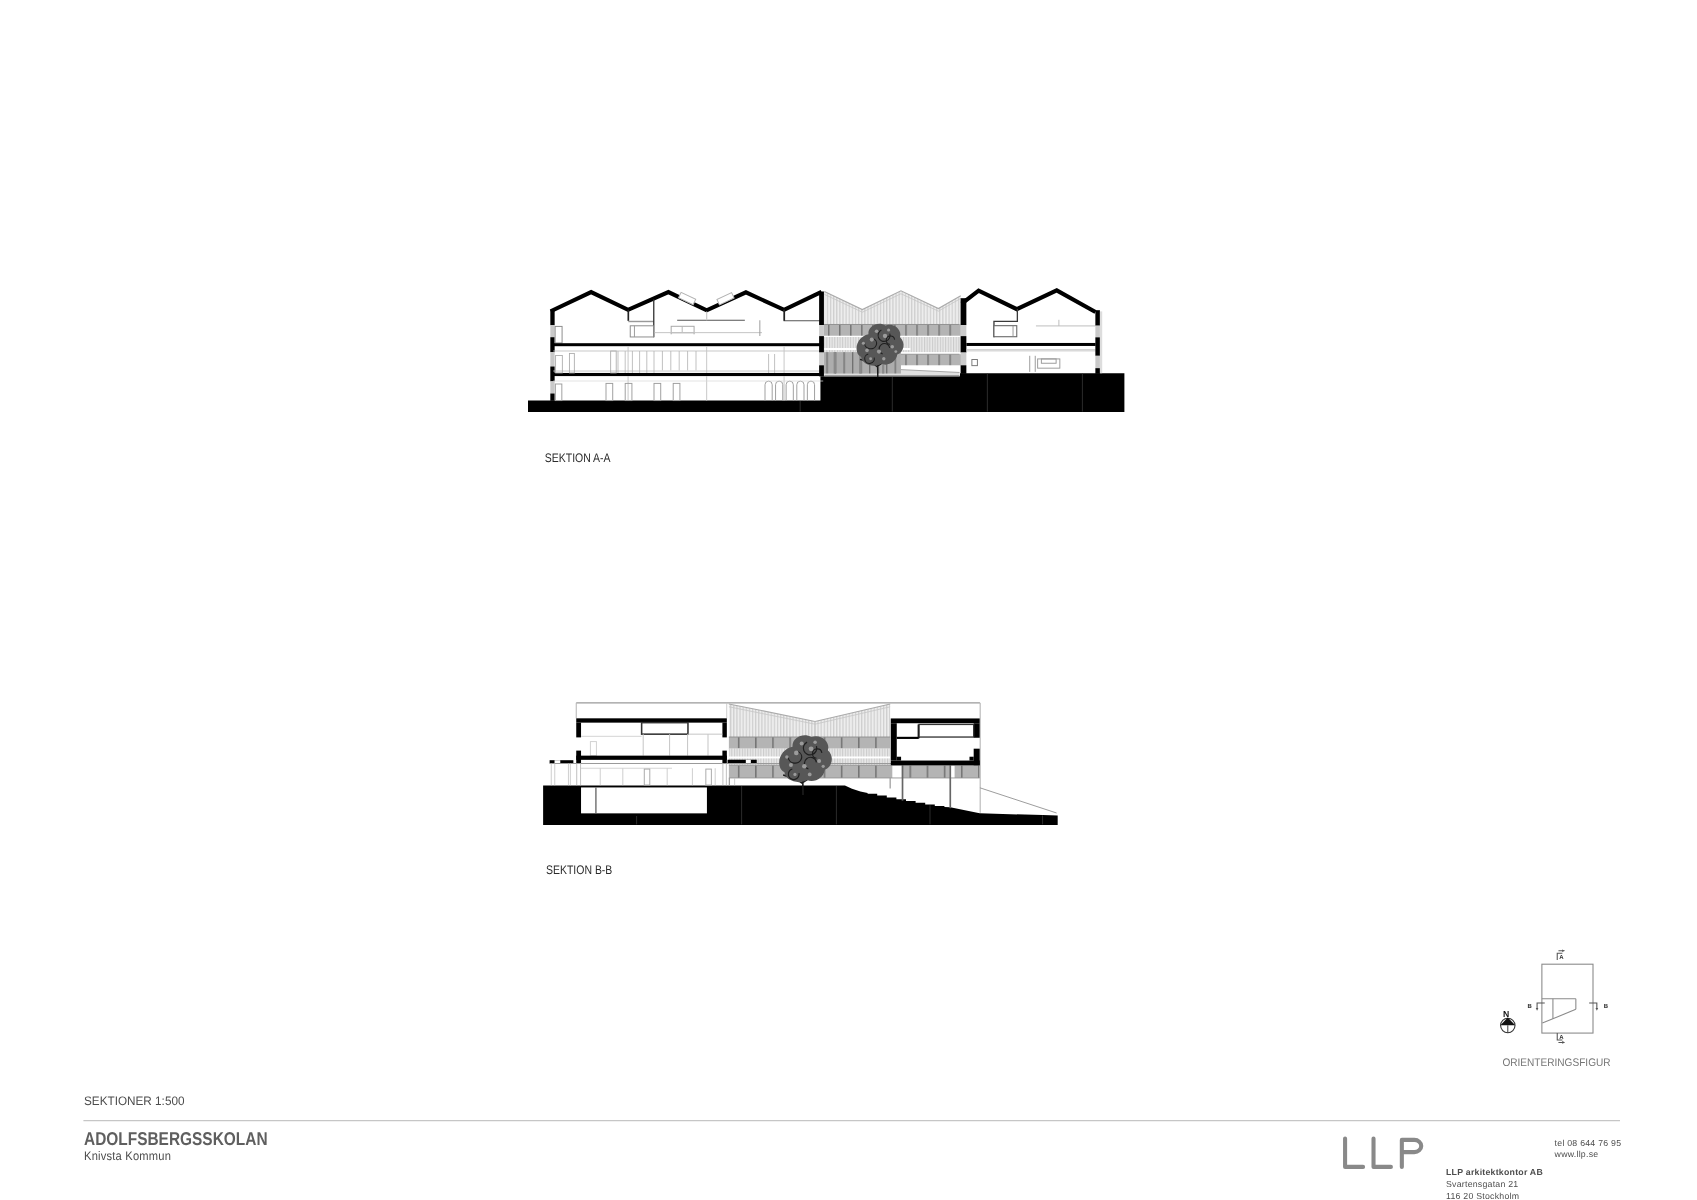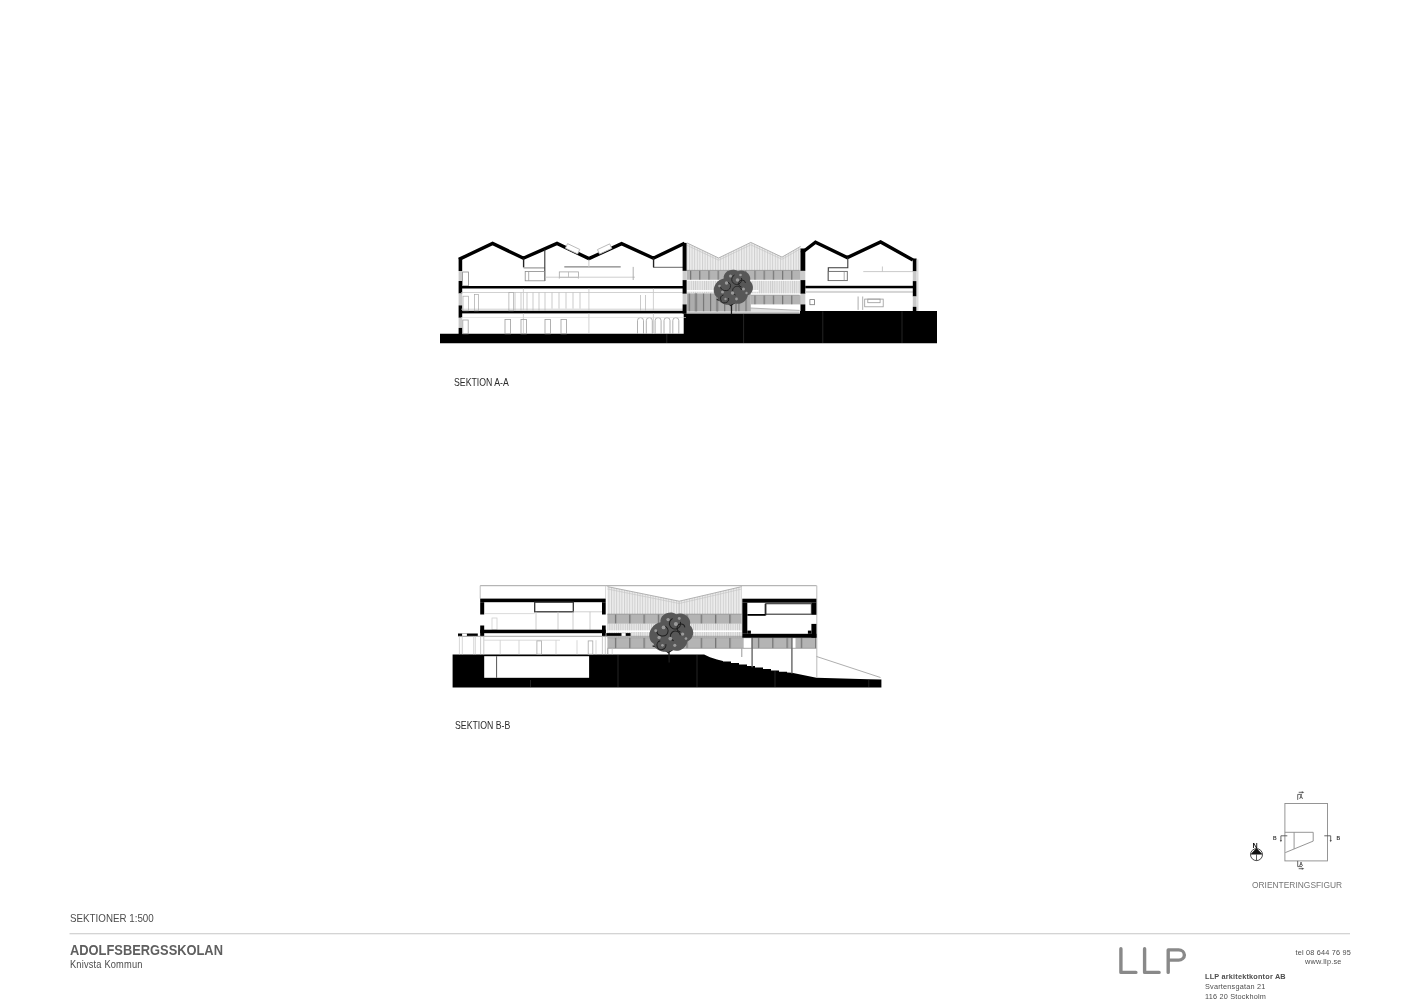--- a/index.html
+++ b/index.html
@@ -487,13 +487,13 @@
 <div class="lbl" style="left:1251.5px;top:880.2px;font-size:9.2px;color:#757575;letter-spacing:0;transform:scaleX(0.915);transform-origin:left top;">ORIENTERINGSFIGUR</div>
 
 <div class="lbl" style="left:70px;top:912.6px;font-size:10.3px;color:#4c4c4c;letter-spacing:0;transform:scaleX(0.95);transform-origin:left top;">SEKTIONER 1:500</div>
 
 <div class="lbl" style="left:70px;top:941.3px;font-size:15.5px;font-weight:bold;color:#5f5f5f;letter-spacing:0;transform:scaleX(0.83);transform-origin:left top;">ADOLFSBERGSSKOLAN</div>
 
 <div class="lbl" style="left:70px;top:959.0px;font-size:10.3px;color:#4c4c4c;transform:scaleX(0.90);transform-origin:left top;">Knivsta Kommun</div>
 
 <div class="lbl" style="left:1205px;top:972px;font-size:7.3px;color:#4d4d4d;line-height:9.9px;"><b>LLP arkitektkontor AB</b><br>Svartensgatan 21<br>116 20 Stockholm</div>
 
-<div class="lbl" style="left:1295.5px;top:947.5px;font-size:7.3px;color:#4d4d4d;line-height:9.9px;text-align:center;">tel 08 644 76 95<br>www.llp.se</div>
+<div class="lbl" style="left:1295.5px;top:947.5px;font-size:7.3px;color:#4d4d4d;line-height:9.9px;">tel 08 644 76 95<br>www.llp.se</div>
 
 </body></html>

